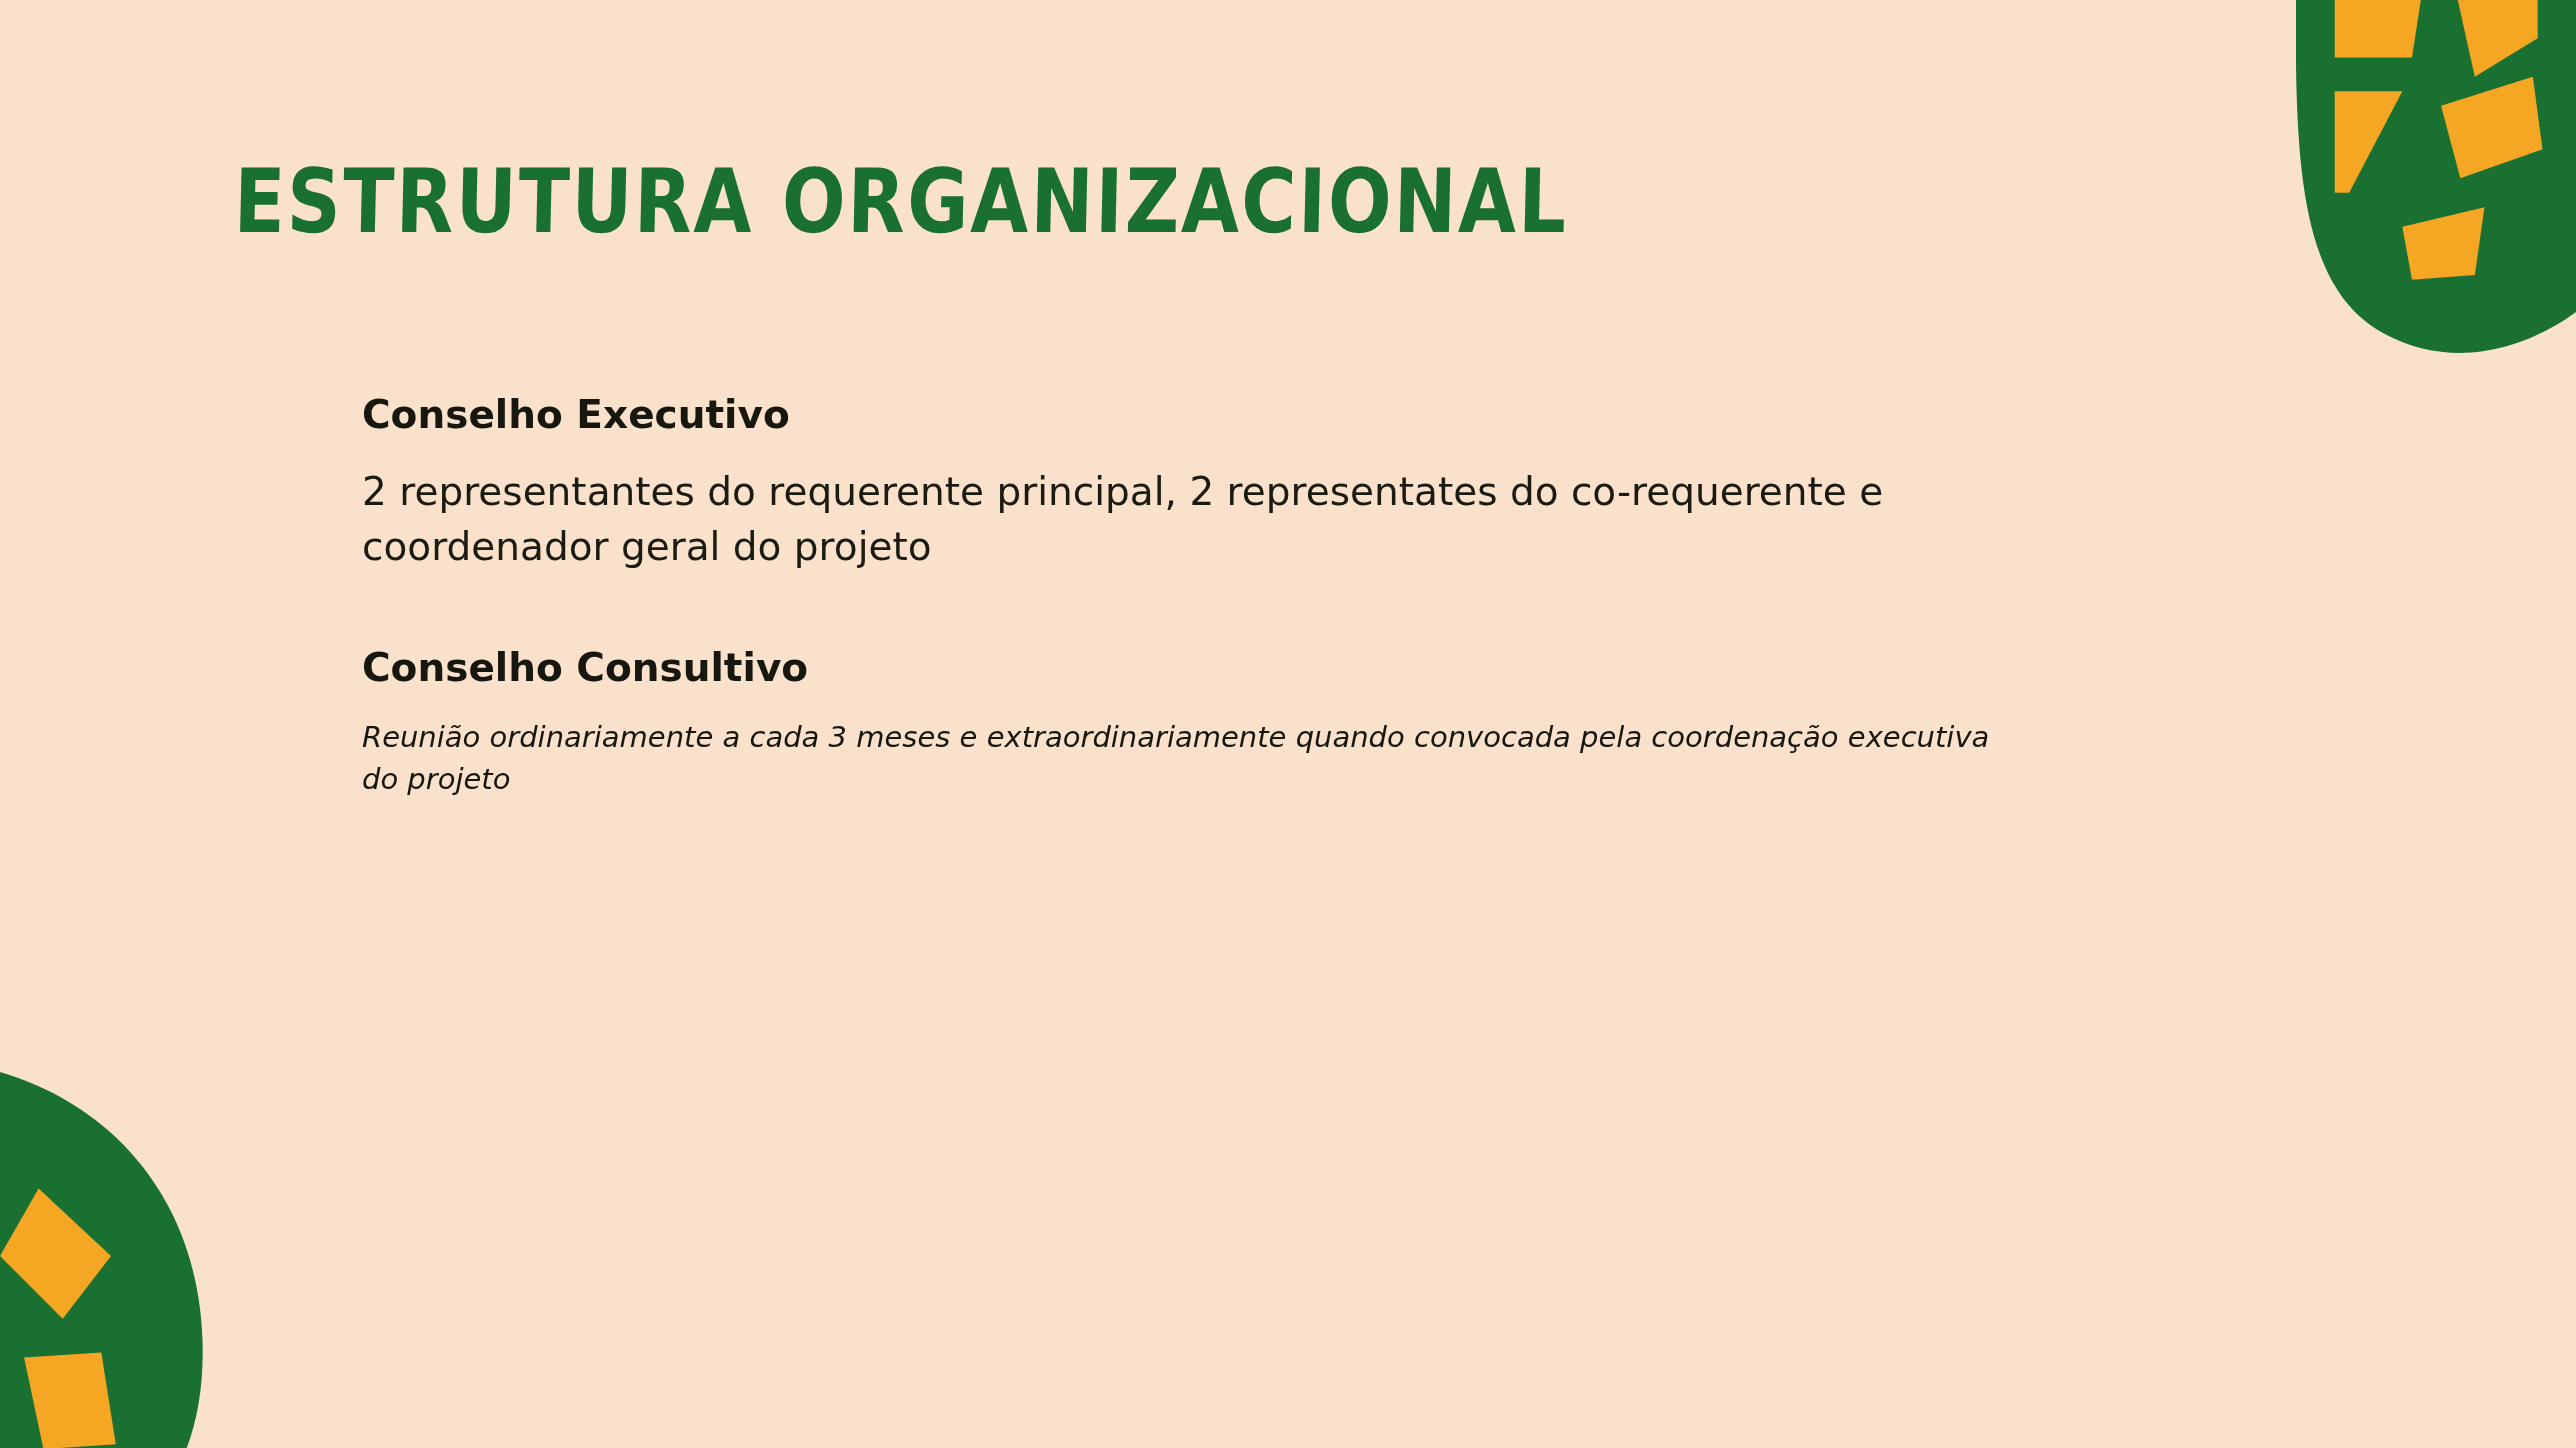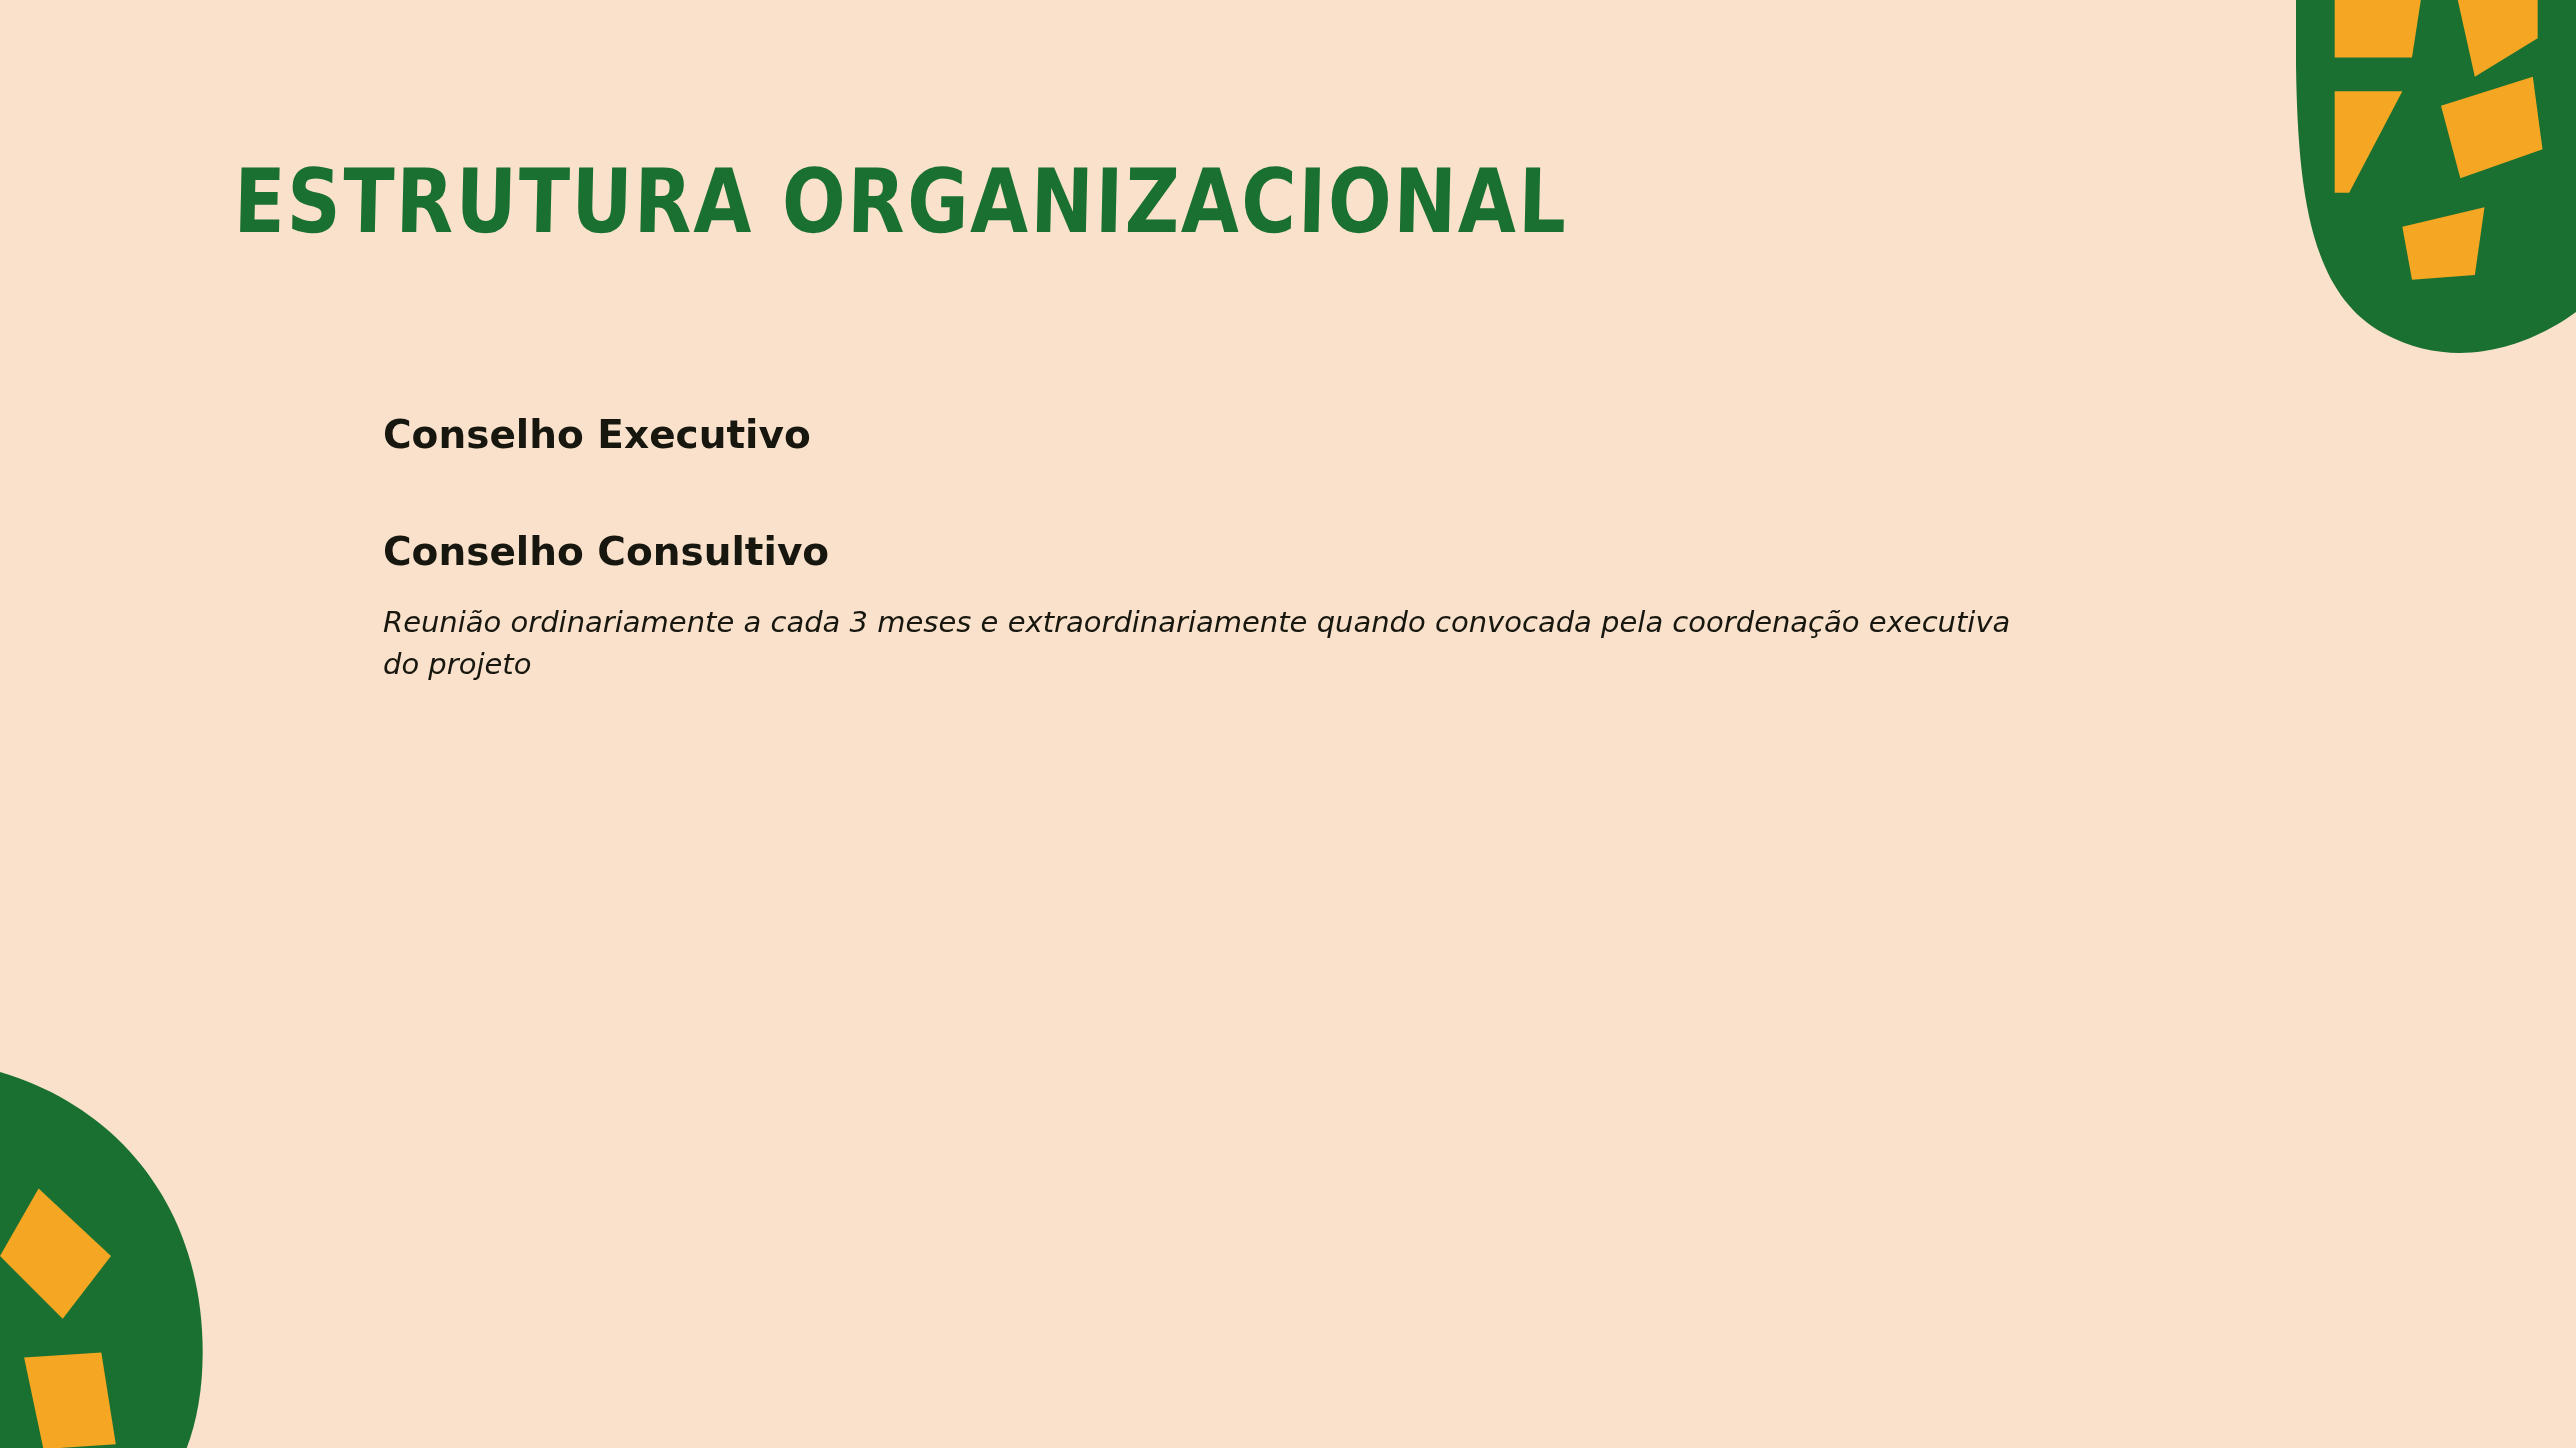--- a/index.html
+++ b/index.html
@@ -46,23 +46,22 @@
     text-transform: uppercase;
     transform: scaleY(1.18) skewX(-1.5deg);
     transform-origin: left top;
     white-space: nowrap;
   }
 
   
   .content {
     position: absolute;
     left: 362px;
-    top: 412px;
+    top: 392px;
     width: 1806px;
-    margin-left: 21px;
   }
   .section {
     margin-bottom: 33px;
   }
   .section:last-child {
     margin-bottom: 0;
   }
   .section-heading {
     font-family: "DejaVu Sans", sans-serif;
     font-weight: 700;
@@ -116,20 +115,21 @@
     <path d="M30 375 L100 390 L95 470 L30 470 Z" fill="#f5a623"></path>
   </svg>
 </div>
 
 <h1 class="slide-title">Estrutura Organizacional</h1>
 
 <div class="content">
 
   <div class="section">
     <div class="section-heading">Conselho Executivo</div>
+    <p class="section-body">2 representantes do requerente principal, 2 representates do co-requerente e coordenador geral do projeto</p>
   </div>
 
   <div class="spacer-lg"></div>
 
   <div class="section">
     <div class="section-heading">Conselho Consultivo</div>
     <p class="section-note">Reunião ordinariamente a cada 3 meses e extraordinariamente quando convocada pela coordenação executiva do projeto</p>
   </div>
 
 </div>

